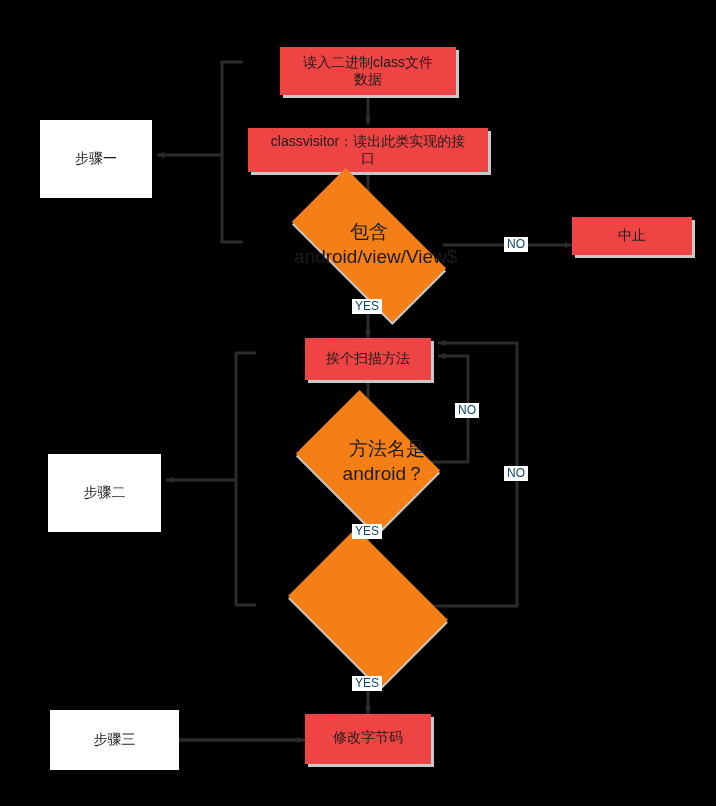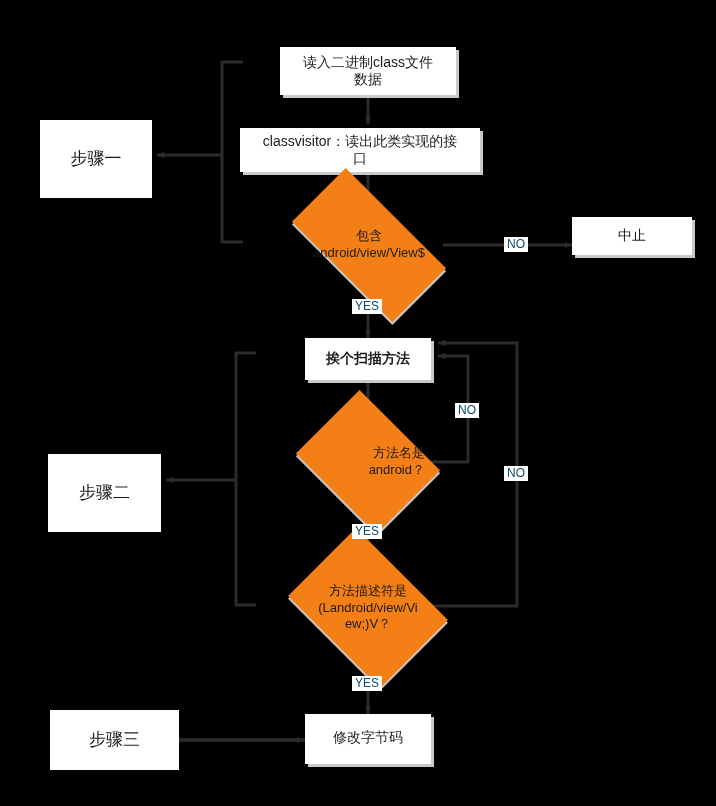--- a/index.html
+++ b/index.html
@@ -14,44 +14,44 @@
 
   .node{
     position:absolute;
     box-sizing:border-box;
     display:flex;align-items:center;justify-content:center;
     text-align:center;
     color:#1b1b1b;
     line-height:1.25;
   }
   .proc{
-    background:#ffffff;
+    background:#ef4444;
     box-shadow:3px 3px 0 0 #c9c9c9;
     font-size:14px;
     padding:2px 20px;
   }
   .steplabel{
     background:#ffffff;
-    font-size:17px;
+    font-size:14px;
     color:#1b1b1b;
   }
   .diamond-wrap{
     position:absolute;
     display:flex;align-items:center;justify-content:center;
   }
   .diamond-shape{
     position:absolute;left:0;top:0;width:100%;height:100%;
     background:#f57f17;
     transform:rotate(45deg);
     box-shadow:2px 2px 0 0 #c9c9c9;
   }
   .diamond-text{
     position:relative;
     z-index:2;
-    font-size:13px;
+    font-size:19px;
     color:#1b1b1b;
     text-align:center;
     line-height:1.3;
     width:150px;
   }
   .edge-label{
     position:absolute;
     background:#ffffff;
     color:#0c4a6e;
     font-size:12px;
@@ -92,29 +92,29 @@
     <path d="M236,480 L166,480" stroke="#2b2b2b" stroke-width="3" fill="none" marker-end="url(#arr)"></path>
 
     <path d="M306,740 L172,740" stroke="#2b2b2b" stroke-width="3" fill="none" marker-end="url(#arr)"></path>
     <path d="M172,740 L304,740" stroke="#2b2b2b" stroke-width="3" fill="none" marker-end="url(#arr)"></path>
   </svg>
 
   <div class="node proc" style="left:280px;top:47px;width:176px;height:48px;">
     <span>读入二进制class文件数据</span>
   </div>
 
-  <div class="node proc" style="left:240px;top:128px;width:240px;height:44px;">
+  <div class="node proc" style="left:248px;top:128px;width:240px;height:44px;">
     <span>classvisitor：读出此类实现的接口</span>
   </div>
 
   <div class="node proc" style="left:572px;top:217px;width:120px;height:38px;">
     <span>中止</span>
   </div>
 
-  <div class="node proc" style="left:305px;top:338px;width:126px;height:42px;font-weight:bold;">
+  <div class="node proc" style="left:305px;top:338px;width:126px;height:42px;">
     <span>挨个扫描方法</span>
   </div>
 
   <div class="node proc" style="left:305px;top:714px;width:126px;height:50px;font-family:Liberation Mono, monospace;">
     <span>修改字节码</span>
   </div>
 
   <div class="diamond-wrap" style="left:298px;top:207px;width:142px;height:76px;">
     <div class="diamond-shape"></div>
     <div class="diamond-text">
@@ -126,25 +126,20 @@
   <div class="diamond-wrap" style="left:311px;top:417px;width:114px;height:90px;">
     <div class="diamond-shape"></div>
     <div class="diamond-text" style="width:120px;text-align:right;">
       <div>方法名是</div>
       <div>android？</div>
     </div>
   </div>
 
   <div class="diamond-wrap" style="left:303px;top:560px;width:130px;height:96px;">
     <div class="diamond-shape"></div>
-    <div class="diamond-text" style="width:140px;">
-      <div>方法描述符是</div>
-      <div>(Landroid/view/Vi</div>
-      <div>ew;)V？</div>
-    </div>
   </div>
 
   <div class="node steplabel" style="left:40px;top:120px;width:112px;height:78px;">
     <span>步骤一</span>
   </div>
 
   <div class="node steplabel" style="left:48px;top:454px;width:113px;height:78px;">
     <span>步骤二</span>
   </div>
 

